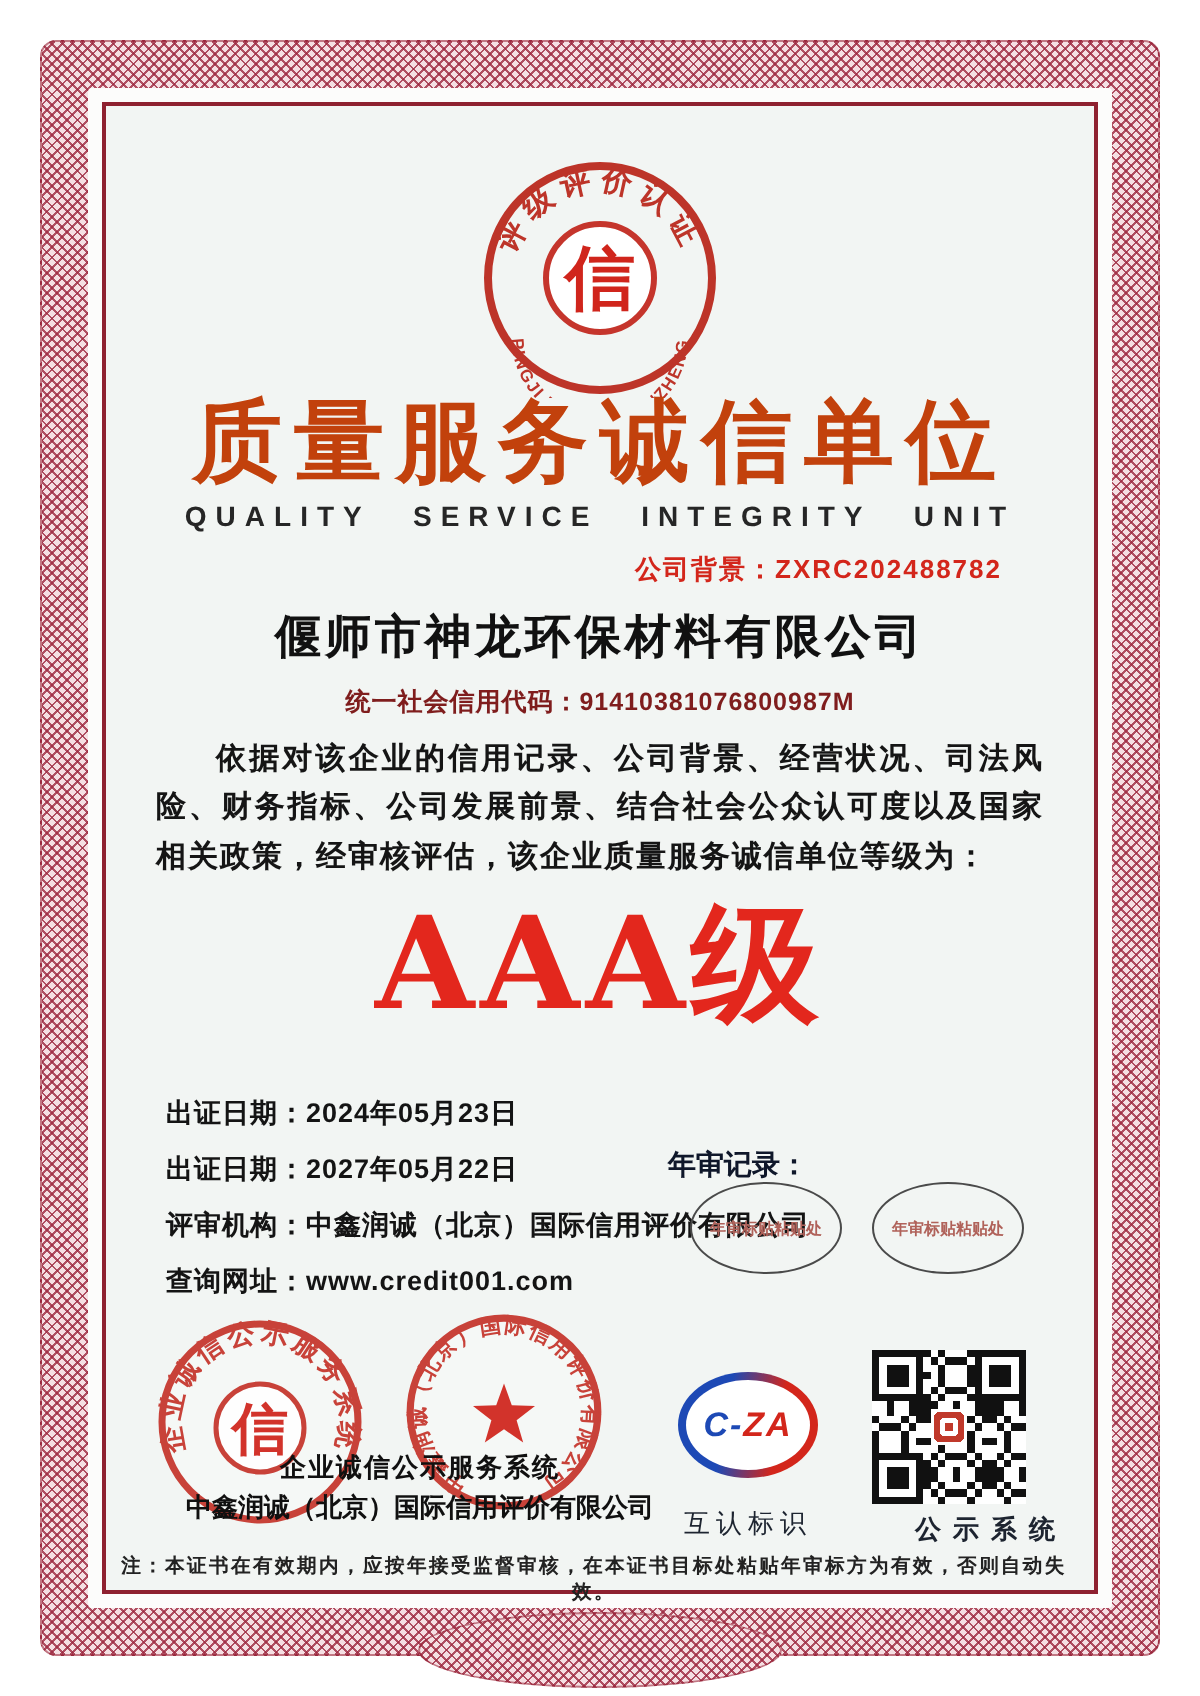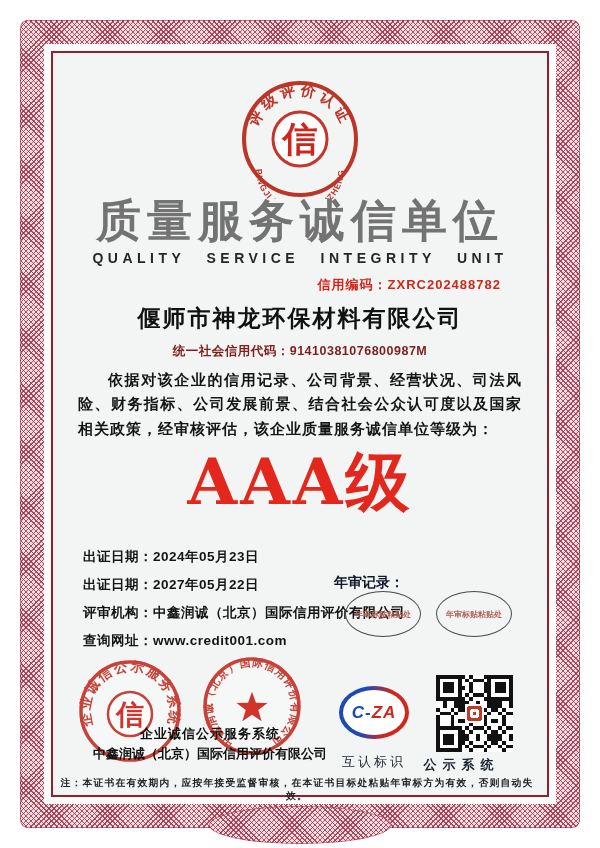--- a/index.html
+++ b/index.html
@@ -9,21 +9,21 @@
      background-image:
        repeating-linear-gradient(45deg, rgba(158,42,66,.8) 0 1px, rgba(0,0,0,0) 1px 3.6px),
        repeating-linear-gradient(135deg, rgba(158,42,66,.8) 0 1px, rgba(0,0,0,0) 1px 3.6px);
      border:1px solid rgba(150,32,52,.55);}
   .band{position:absolute;inset:20px;border-radius:8px;}
   .flourish{position:absolute;left:50%;transform:translateX(-50%);bottom:4px;width:180px;height:36px;border-radius:50%;}
   .band-hole{position:absolute;inset:44px;background:#fcfcfb;border-radius:2px;border:none;}
   .panel{position:absolute;inset:51px;border:2px solid #8e2130;background:#f2f5f3;}
   .abs{position:absolute;}
   .ctr{left:0;right:0;text-align:center;}
-  .title{top:138px;font-size:45px;font-weight:bold;color:#737373;letter-spacing:6px;}
+  .title{top:138px;font-size:45px;font-weight:bold;color:#c2410c;letter-spacing:6px;}
   .subtitle{top:197px;font-size:14px;font-weight:bold;color:#262626;letter-spacing:4.5px;word-spacing:13px;}
   .credit-line{top:223px;right:46px;font-size:13px;font-weight:bold;color:#d3261b;letter-spacing:1px;}
   .company{top:250px;font-size:23px;font-weight:bold;color:#111;letter-spacing:2px;}
   .uscc{top:290px;font-size:12.5px;font-weight:bold;color:#7f1d1d;letter-spacing:.5px;}
   .body-par{top:315px;left:25px;right:25px;font-size:15px;font-weight:bold;color:#151515;
             line-height:1.62;text-align:justify;text-indent:2em;letter-spacing:1px;}
   .grade{top:386px;font-family:"DejaVu Serif","Liberation Serif",serif;font-size:64px;font-weight:bold;
          color:#e3271d;letter-spacing:3px;}
   .details{top:494px;left:30px;font-size:13.5px;font-weight:bold;color:#141414;}
   .details .row{height:28px;line-height:19px;letter-spacing:.5px;}
@@ -36,21 +36,21 @@
   .seal1{left:24px;top:605px;} .seal2{left:148px;top:602px;}
   .cza{left:286px;top:633px;width:70px;height:53px;border-radius:50%;
        background:linear-gradient(100deg,#1d49b5 35%,#d3261b 70%);}
   .cza-inner{position:absolute;inset:4px;border-radius:50%;background:#fff;
              display:flex;align-items:center;justify-content:center;}
   .cza-inner b{font-style:italic;font-size:17px;letter-spacing:1px;}
   .cza-l{color:#1d49b5;} .cza-r{color:#d3261b;}
   .mutual-label{left:266px;top:700px;width:110px;text-align:center;font-size:13px;font-weight:normal;
                 color:#1d2430;letter-spacing:3px;}
   .qr{left:383px;top:622px;width:77px;height:77px;}
-  .qr-label{left:358px;top:703px;width:101px;text-align:center;font-size:13px;font-weight:bold;
+  .qr-label{left:392px;top:703px;width:101px;text-align:center;font-size:13px;font-weight:bold;
             color:#1d2430;letter-spacing:6px;}
   .cap1{left:6px;top:672px;width:302px;text-align:center;font-size:13px;font-weight:bold;color:#101010;letter-spacing:1px;}
   .cap2{left:0px;top:692px;width:314px;text-align:center;font-size:13px;font-weight:bold;color:#101010;}
   .note{left:0;right:6px;top:724px;text-align:center;font-size:9.8px;font-weight:bold;color:#222;letter-spacing:1.2px;}
   svg text{font-family:"Liberation Sans","DejaVu Sans",sans-serif;}
 </style>
 </head>
 <body>
 
 <div class="cert">
@@ -72,21 +72,21 @@
       <text font-size="8.5" font-weight="bold" fill="#bd3429" letter-spacing="1">
         <textPath href="#arcBot" startOffset="50%" text-anchor="middle">PINGJI.PINGJIA.RENZHENG</textPath>
       </text>
       <circle cx="60" cy="60" r="27" fill="#ffffff" stroke="#c5352c" stroke-width="3"></circle>
       <text x="60" y="72" text-anchor="middle" font-size="35" font-weight="bold" fill="#d0251c">信</text>
     </svg>
 
     <div class="abs ctr title">质量服务诚信单位</div>
     <div class="abs ctr subtitle">QUALITY SERVICE INTEGRITY UNIT</div>
 
-    <div class="abs credit-line"><span>信用编码：</span><span>ZXRC202488782</span></div>
+    <div class="abs credit-line"><span>公司背景：</span><span>ZXRC202488782</span></div>
 
     <div class="abs ctr company">偃师市神龙环保材料有限公司</div>
     <div class="abs ctr uscc">统一社会信用代码：91410381076800987M</div>
 
     <div class="abs body-par">依据对该企业的信用记录、公司背景、经营状况、司法风险、财务指标、公司发展前景、结合社会公众认可度以及国家相关政策，经审核评估，该企业质量服务诚信单位等级为：</div>
 
     <div class="abs ctr grade">AAA级</div>
 
     <div class="abs details">
       <div class="row"><span>出证日期：</span><span>2024年05月23日</span></div>

